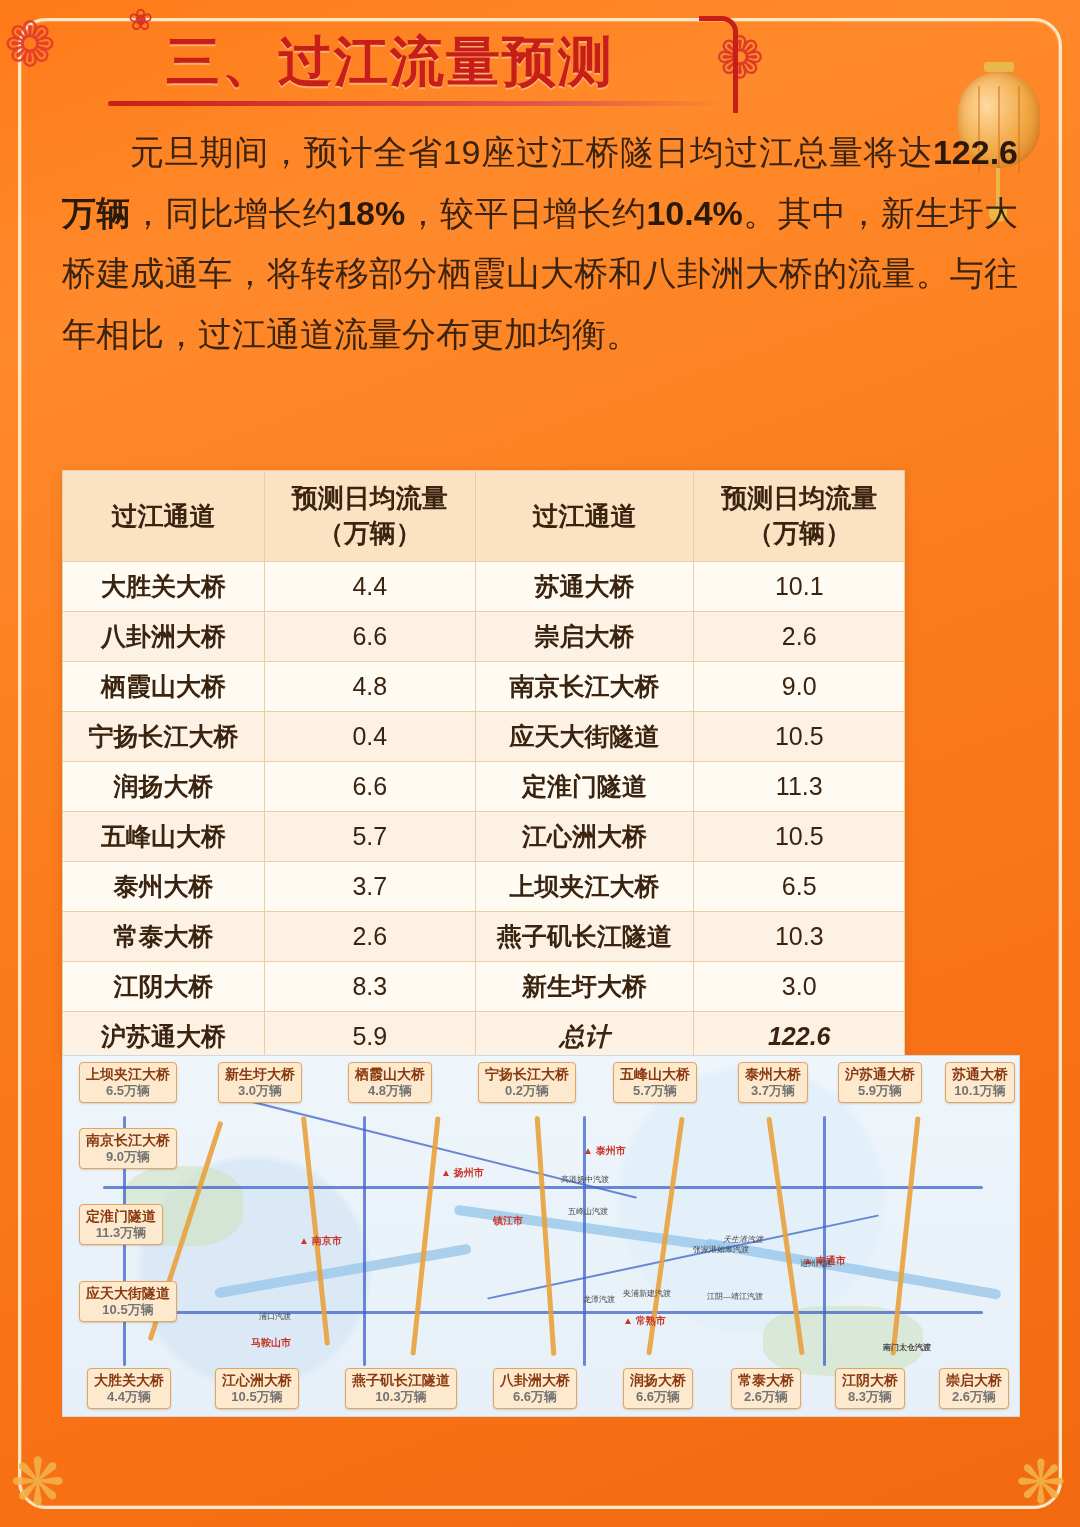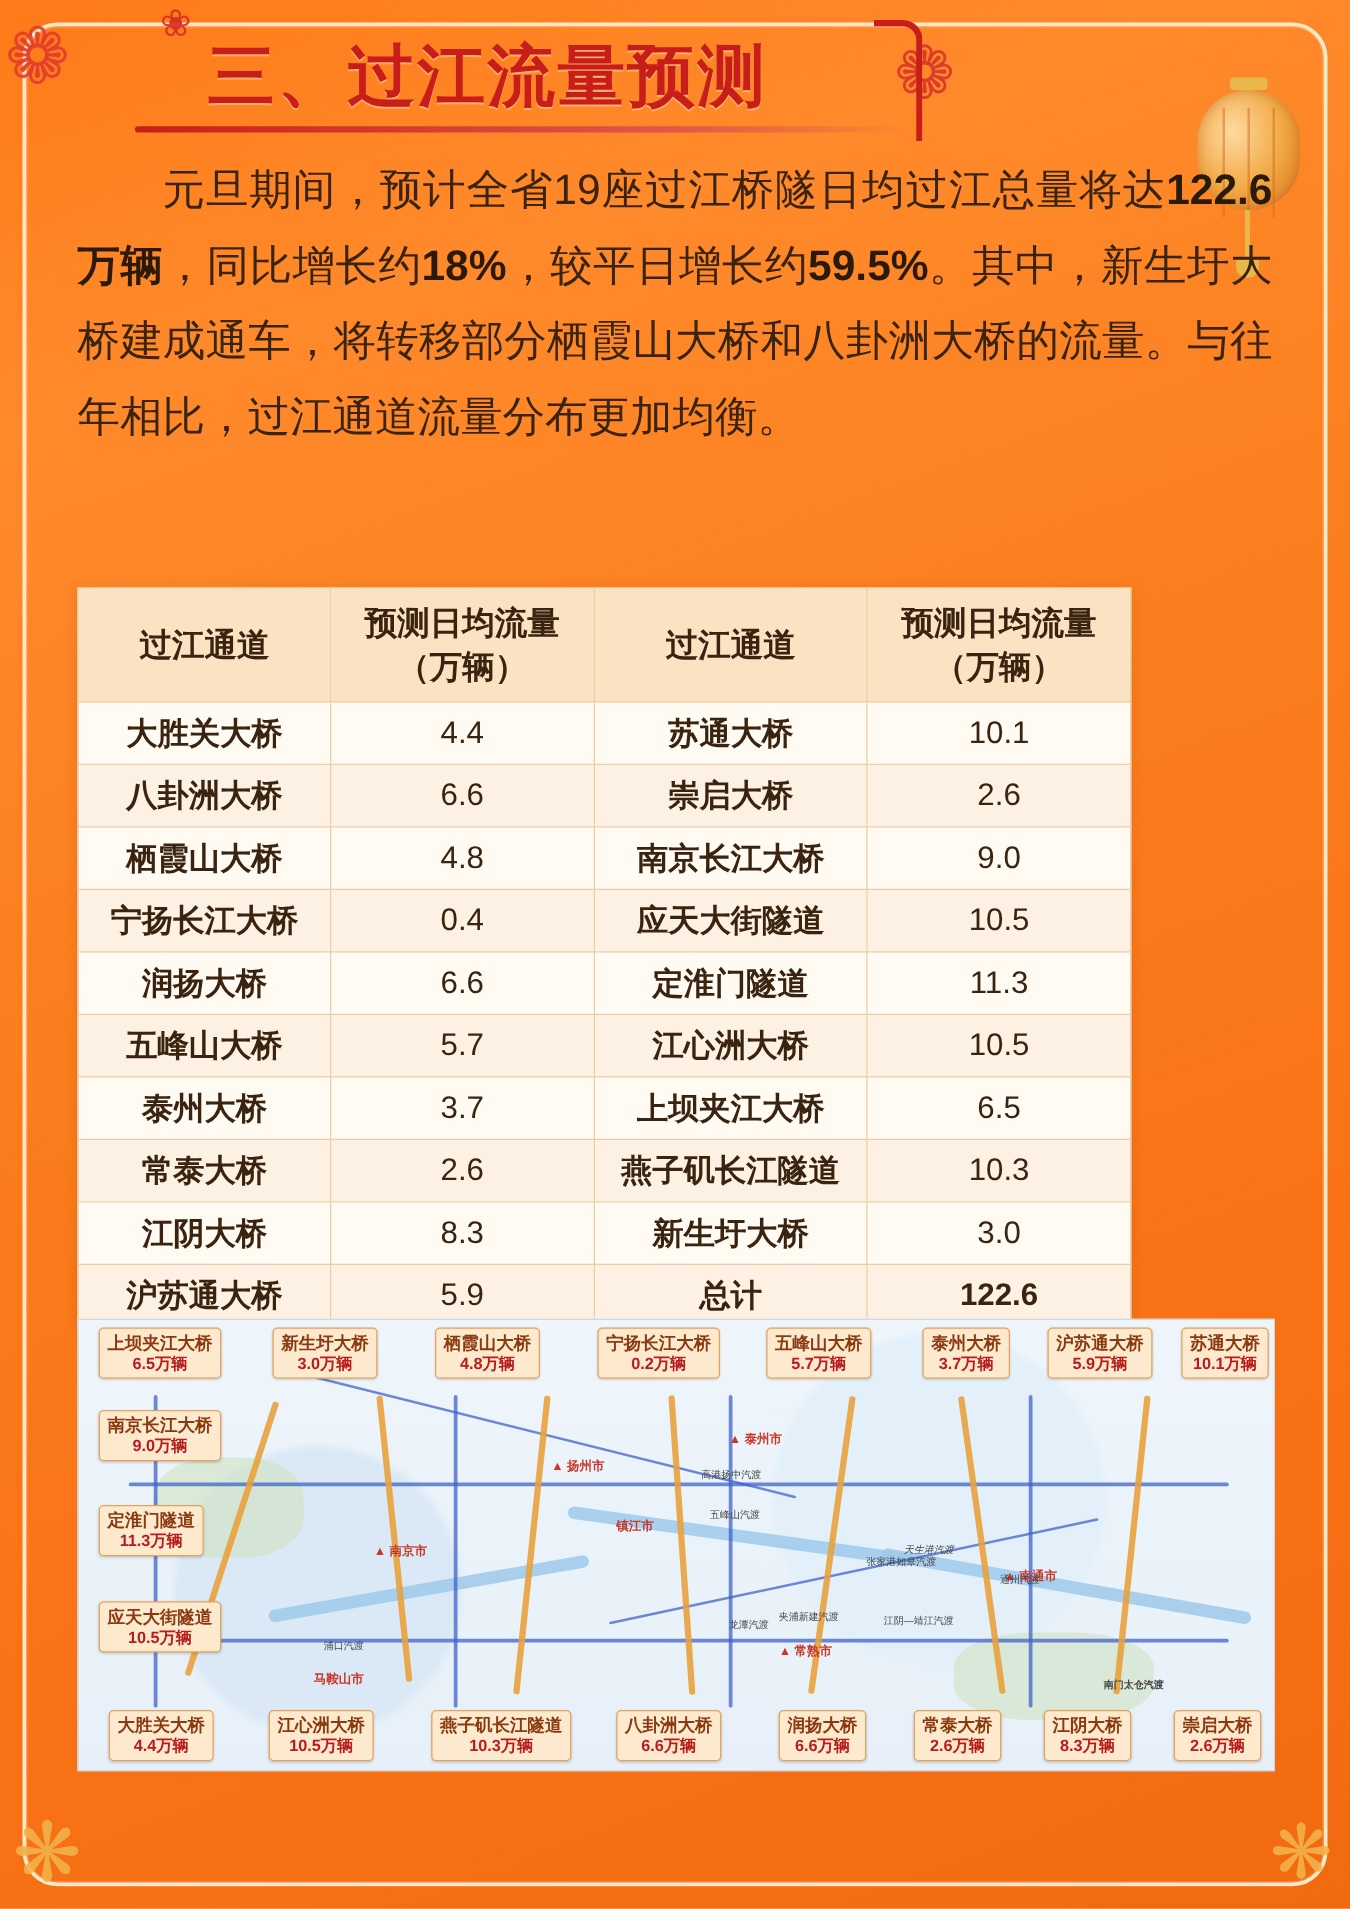--- a/index.html
+++ b/index.html
@@ -68,21 +68,21 @@
   table{width:100%;border-collapse:collapse;background:#fffaf2;
         box-shadow:0 2px 10px rgba(120,50,0,.18);}
   th,td{border:1px solid #e9cfa8;text-align:center;color:#3a2410;}
   thead th{
     background:#fbe2c2;font-size:26px;font-weight:700;padding:10px 4px;line-height:1.35;
   }
   tbody td{font-size:25px;padding:8px 4px;background:#fffaf2;}
   tbody tr:nth-child(even) td{background:#fdf1e3;}
   tbody tr:last-child td{background:#fdf1e3;}
   td.name{font-weight:600;}
-  td.total-label,td.total-value{font-weight:700;}
+  td.total-label,td.total-value{font-weight:700;font-style:italic;}
   col.c1{width:24%}col.c2{width:25%}col.c3{width:26%}col.c4{width:25%}
 
   
   .map{
     position:absolute;left:62px;top:1055px;width:956px;height:360px;
     background:#eaf3fb;border:1px solid #cfd9e2;overflow:hidden;
   }
   .map-base{position:absolute;inset:0;
     background:
       radial-gradient(circle at 20% 60%,#dbe9f6 0 14%,rgba(219,233,246,0) 15%),
@@ -91,21 +91,21 @@
   }
   .river{position:absolute;height:10px;background:#9ec9ea;border-radius:6px;opacity:.85;}
   .road{position:absolute;background:#3f63c8;opacity:.75;border-radius:2px;}
   .road.y{background:#e8a13c;opacity:.9;}
   .green{position:absolute;background:#cfe3c2;opacity:.6;border-radius:40%;}
   .label{
     position:absolute;background:#fde9cd;border:1px solid #e6a35c;border-radius:4px;
     padding:3px 6px;text-align:center;line-height:1.22;box-shadow:0 1px 2px rgba(0,0,0,.15);
   }
   .label .ln{display:block;font-size:14px;font-weight:700;color:#8a3a10;white-space:nowrap;}
-  .label .lv{display:block;font-size:13px;font-weight:700;color:#b91c1c;white-space:nowrap;}
+  .label .lv{display:block;font-size:13px;font-weight:700;color:#737373;white-space:nowrap;}
   .citymark{position:absolute;font-size:10px;color:#c8372a;font-weight:700;}
   .ferry{position:absolute;font-size:8px;color:#444;}
 </style>
 </head>
 <body>
 
 <div class="frame"></div>
 <div class="corner-flourish cf-tl">❁</div>
 <div class="corner-flourish cf-tl2">❀</div>
 <div class="corner-flourish cf-tr">❁</div>
@@ -122,21 +122,21 @@
   <div class="cap"></div>
   <div class="body">
     <div class="rib" style="left:20px"></div>
     <div class="rib" style="left:40px"></div>
     <div class="rib" style="left:60px"></div>
   </div>
   <div class="tassel"></div>
 </div>
 
 <div class="para">
-  <span>元旦期间，预计全省19座过江桥隧日均过江总量将达</span><b>122.6万辆</b><span>，同比增长约</span><b>18%</b><span>，较平日增长约</span><b>59.5%</b><span>。其中，新生圩大桥建成通车，将转移部分栖霞山大桥和八卦洲大桥的流量。与往年相比，过江通道流量分布更加均衡。</span>
+  <span>元旦期间，预计全省19座过江桥隧日均过江总量将达</span><b>122.6万辆</b><span>，同比增长约</span><b>18%</b><span>，较平日增长约</span><b>10.4%</b><span>。其中，新生圩大桥建成通车，将转移部分栖霞山大桥和八卦洲大桥的流量。与往年相比，过江通道流量分布更加均衡。</span>
 </div>
 
 <div class="table-wrap">
   <table>
     <colgroup>
         <col class="c1">
         <col class="c2">
         <col class="c3">
         <col class="c4">
       </colgroup>

